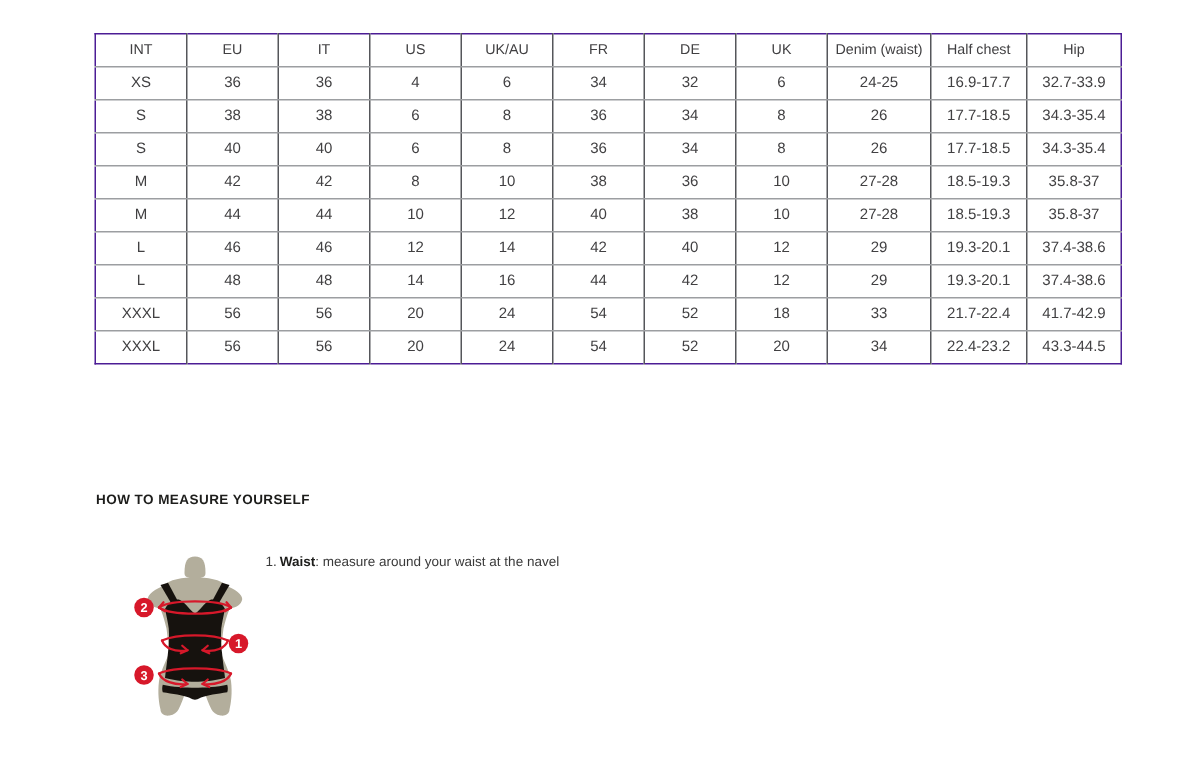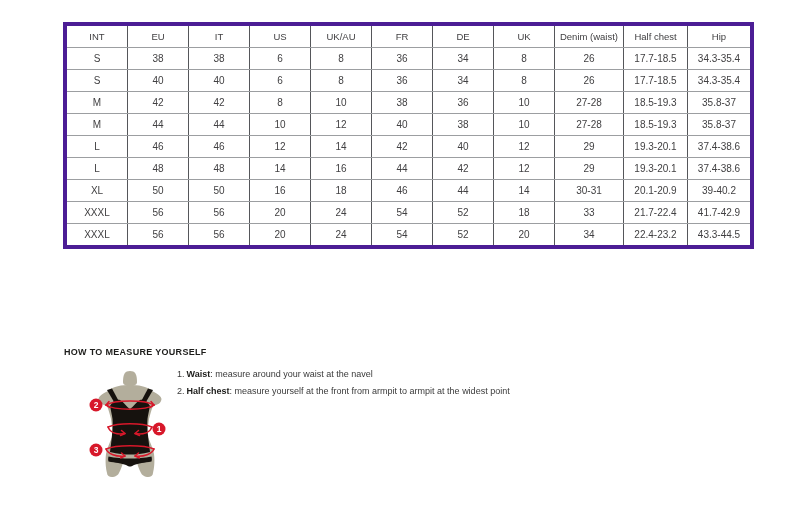--- a/index.html
+++ b/index.html
@@ -4,41 +4,41 @@
 <style>
   html,body{margin:0;padding:0;}
   body{
     width:798px;height:519px;position:relative;background:#ffffff;
     font-family:"Liberation Sans",sans-serif;overflow:hidden;
   }
   
   table.size-table{
     position:absolute;left:63px;top:22px;width:675px;
     border-collapse:collapse;table-layout:fixed;
-    border:4px solid #4c1d95;
+    border:1px solid #4c1d95;
   }
   .size-table th,.size-table td{
     border-right:1px solid #55565a;
     border-bottom:1px solid #9c9ea1;
     height:21px;padding:0;margin:0;
     text-align:center;vertical-align:middle;
     font-size:10px;font-weight:400;color:#414042;
     white-space:nowrap;overflow:hidden;
   }
   .size-table th{font-size:9.5px;}
   .size-table th:last-child,.size-table td:last-child{border-right:none;}
   .size-table tbody tr:last-child td{border-bottom:none;}
   .size-table th:nth-child(-n+8){width:60px;}
   .size-table th:nth-child(9){width:68px;text-align:center;}
   .size-table th:nth-child(10){width:63px;}
   .size-table th:nth-child(11){width:62px;}
 
   
   .measure-title{
-    position:absolute;left:64px;top:347px;
+    position:absolute;left:64px;top:328px;
     font-size:9px;font-weight:700;color:#1d1d1b;letter-spacing:.3px;
   }
   .figure{position:absolute;left:82px;top:369px;width:112px;height:142px;}
   .steps{
     position:absolute;left:177px;top:370px;margin:0;padding:0;list-style:none;
     font-size:9px;color:#3a3a3a;
   }
   .steps li{margin:0 0 7px 0;line-height:9.5px;}
   .steps b{color:#1d1d1b;text-align:center;}
   .step-num{margin-right:2px;}
@@ -57,20 +57,33 @@
         <th>FR</th>
         <th>DE</th>
         <th>UK</th>
         <th>Denim (waist)</th>
         <th>Half chest</th>
         <th>Hip</th>
       </tr>
   </thead>
   <tbody>
       <tr>
+        <td>XS</td>
+        <td>36</td>
+        <td>36</td>
+        <td>4</td>
+        <td>6</td>
+        <td>34</td>
+        <td>32</td>
+        <td>6</td>
+        <td>24-25</td>
+        <td>16.9-17.7</td>
+        <td>32.7-33.9</td>
+      </tr>
+      <tr>
         <td>S</td>
         <td>38</td>
         <td>38</td>
         <td>6</td>
         <td>8</td>
         <td>36</td>
         <td>34</td>
         <td>8</td>
         <td>26</td>
         <td>17.7-18.5</td>
@@ -133,33 +146,20 @@
         <td>48</td>
         <td>48</td>
         <td>14</td>
         <td>16</td>
         <td>44</td>
         <td>42</td>
         <td>12</td>
         <td>29</td>
         <td>19.3-20.1</td>
         <td>37.4-38.6</td>
-      </tr>
-      <tr>
-        <td>XL</td>
-        <td>50</td>
-        <td>50</td>
-        <td>16</td>
-        <td>18</td>
-        <td>46</td>
-        <td>44</td>
-        <td>14</td>
-        <td>30-31</td>
-        <td>20.1-20.9</td>
-        <td>39-40.2</td>
       </tr>
       <tr>
         <td>XXXL</td>
         <td>56</td>
         <td>56</td>
         <td>20</td>
         <td>24</td>
         <td>54</td>
         <td>52</td>
         <td>18</td>
@@ -277,16 +277,13 @@
     <text x="77" y="63">1</text>
     <circle cx="14" cy="81" r="6.5" fill="#d7182a"></circle>
     <text x="14" y="84">3</text>
   </g>
 </svg>
 
 <ol class="steps">
   <li>
     <span class="step-num">1.</span><b>Waist</b><span>: measure around your waist at the navel</span>
   </li>
-  <li>
-    <span class="step-num">2.</span><b>Half chest</b><span>: measure yourself at the front from armpit to armpit at the widest point</span>
-  </li>
 </ol>
 
 </body></html>

